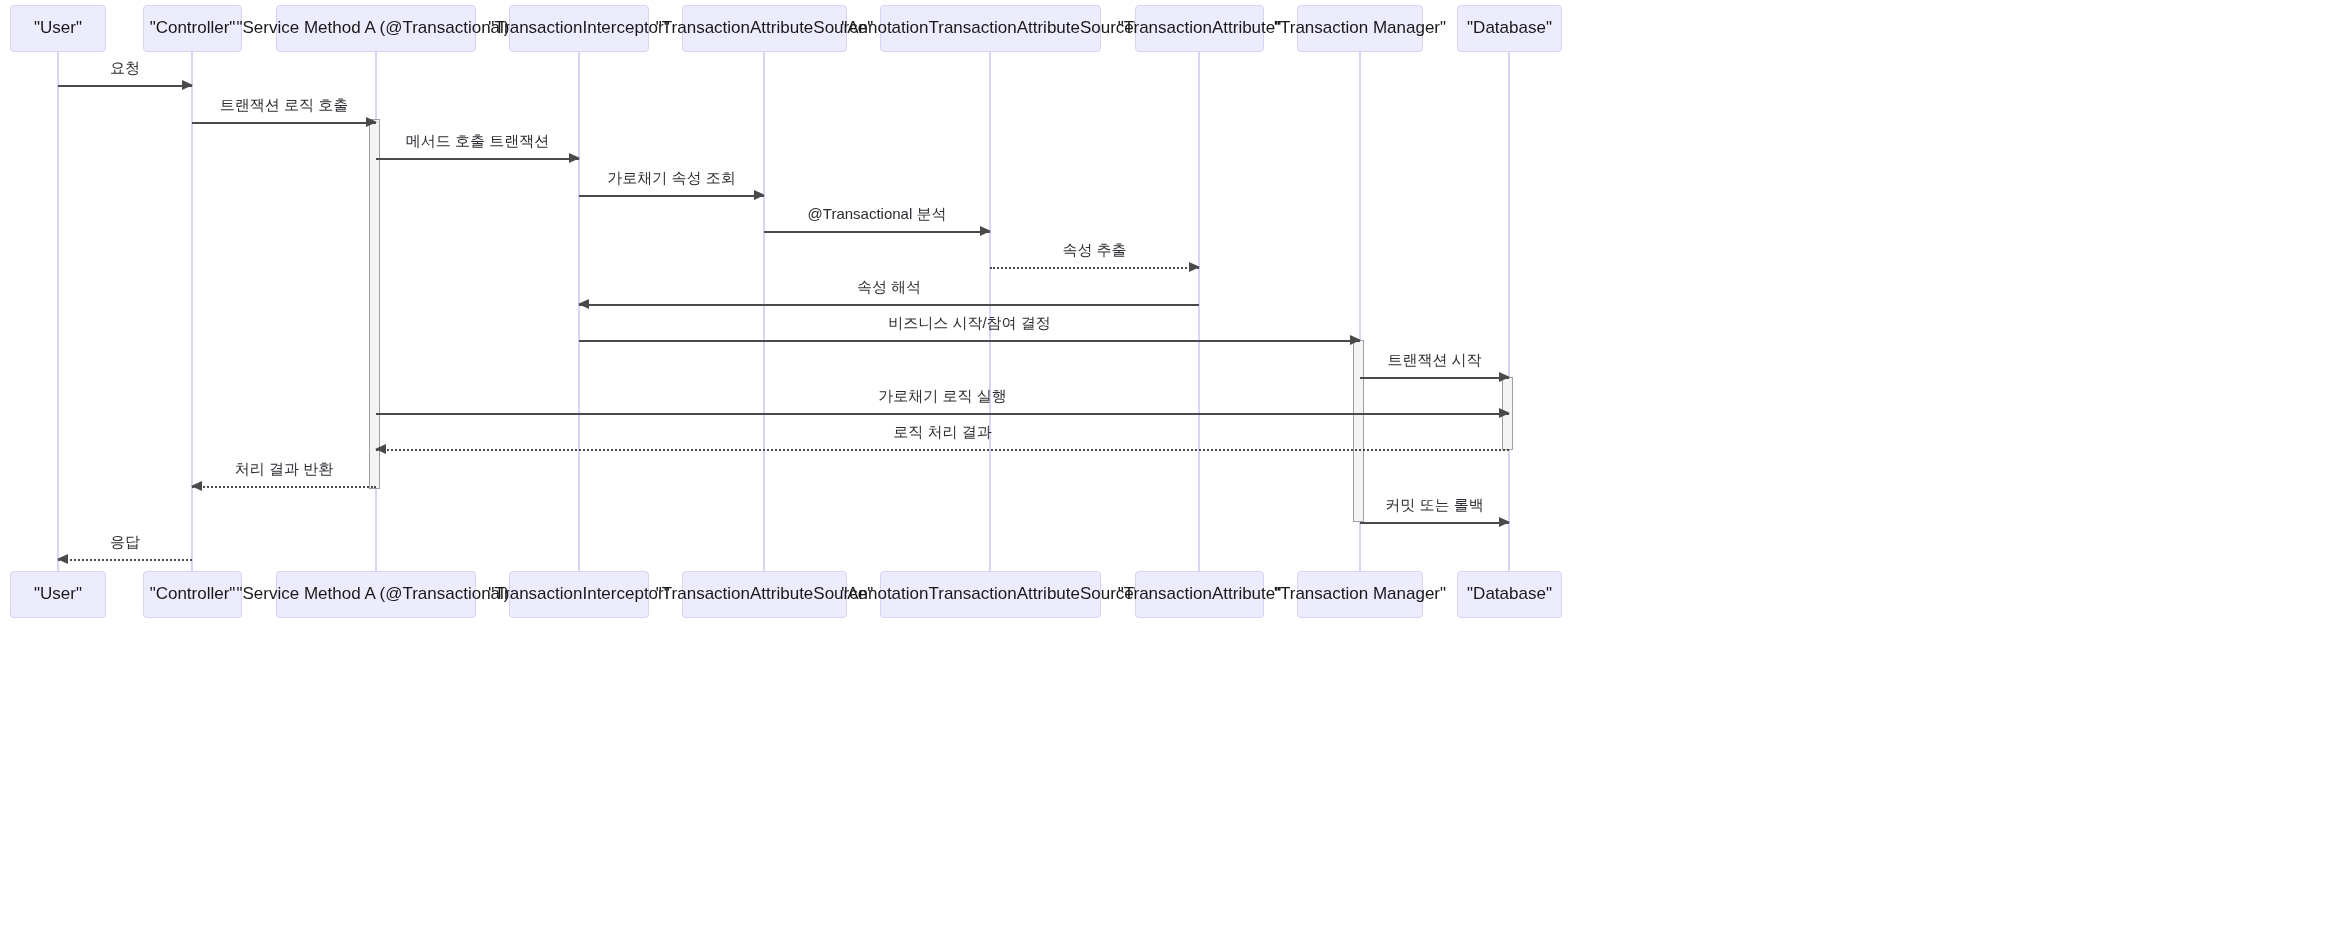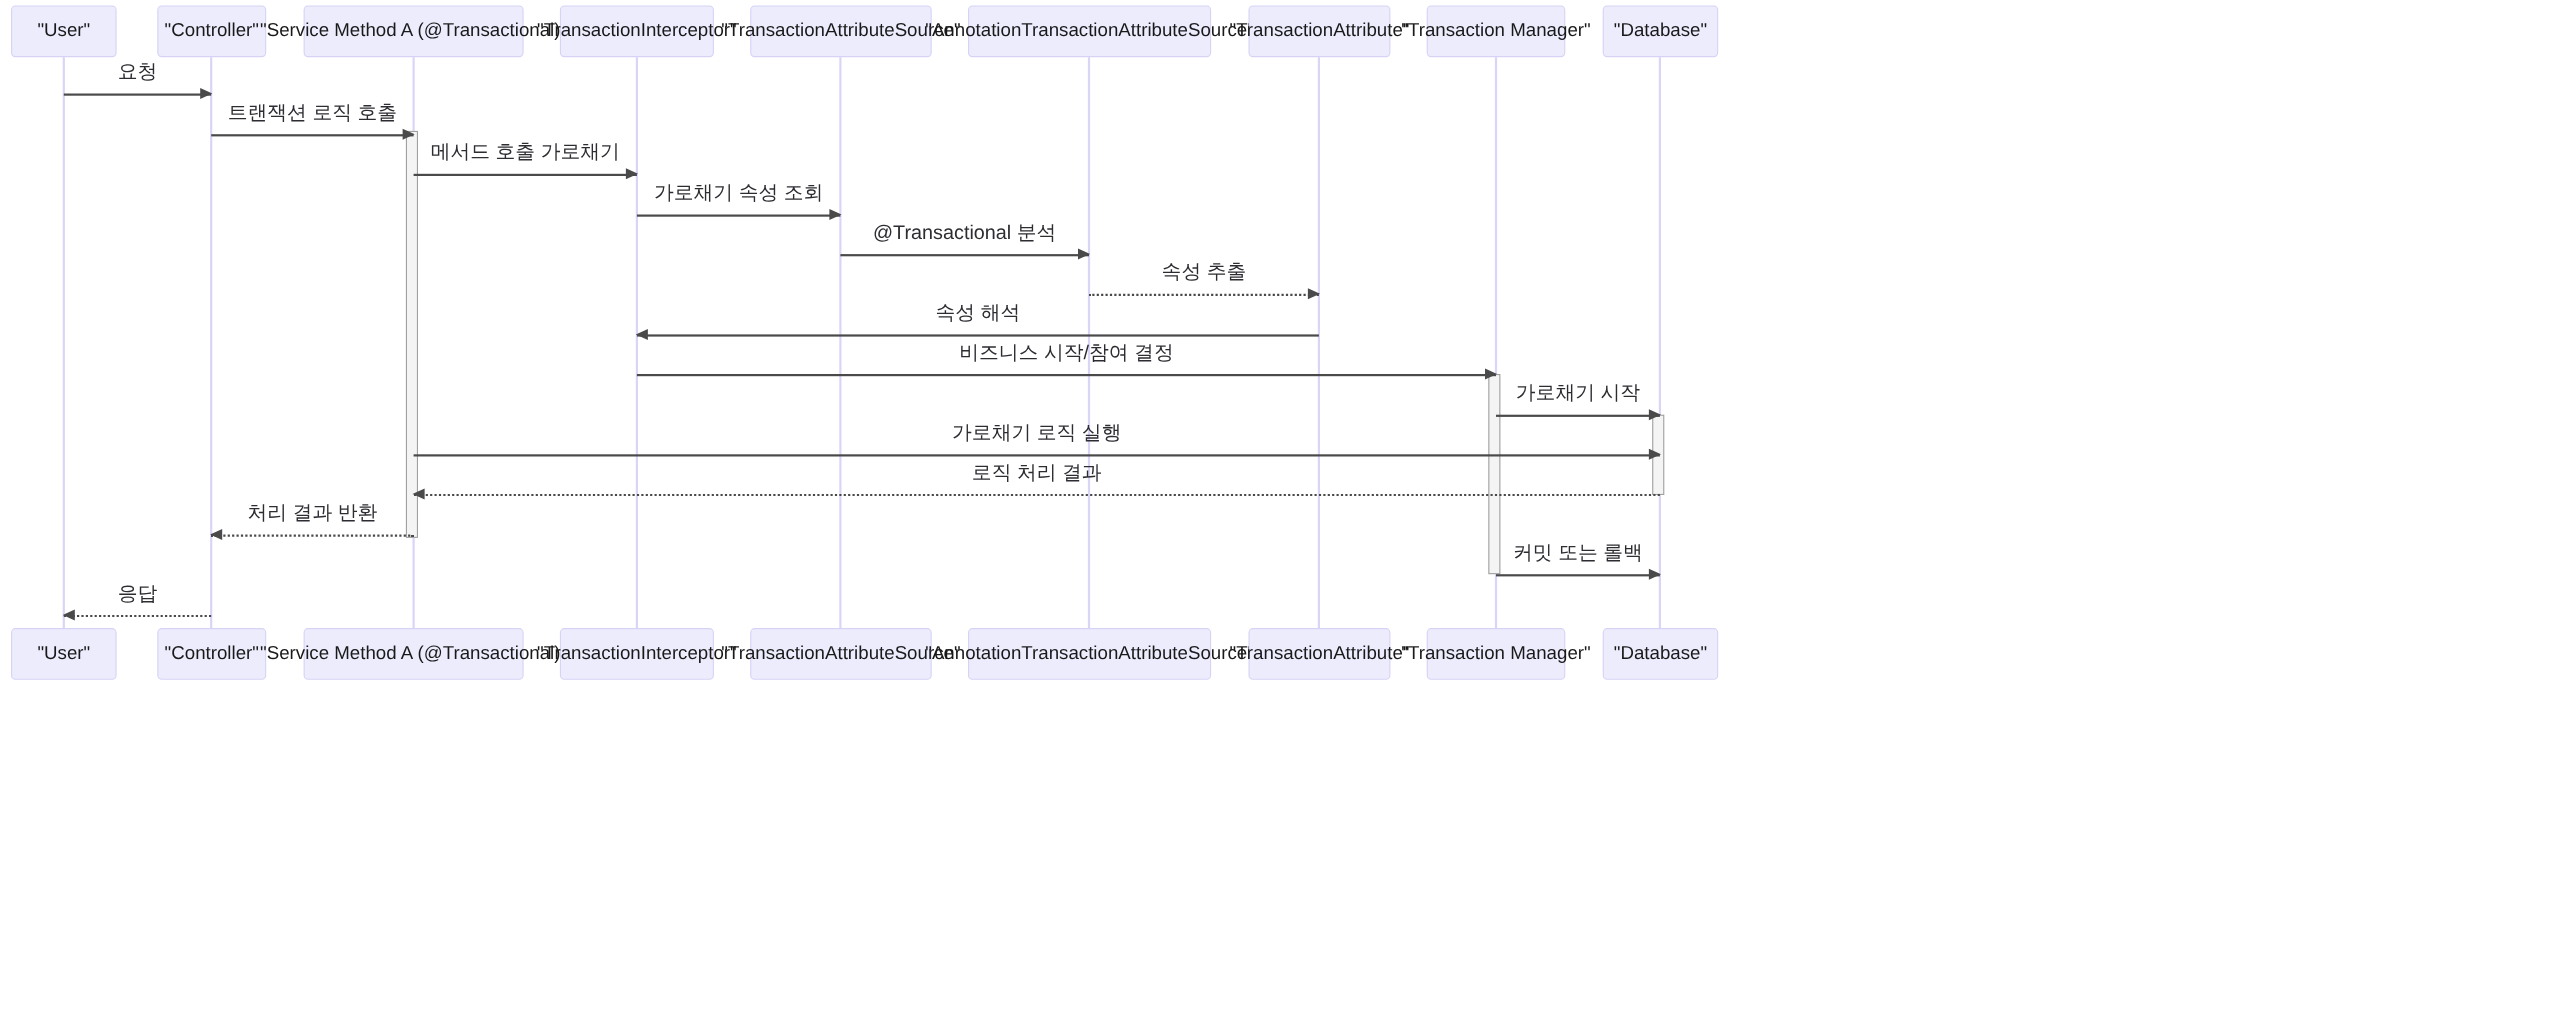--- a/index.html
+++ b/index.html
@@ -79,21 +79,21 @@
     left: -1px;
     border-right: 11px solid #4a4a4a;
   }
   .msg .label {
     position: absolute;
     left: 0;
     width: 100%;
     bottom: 9px;
     text-align: center;
     color: #2c2c32;
-    font-size: 18px;
+    font-size: 15px;
     line-height: 1.1;
     white-space: nowrap;
   }
 </style>
 </head>
 <body>
 
 <div id="stage">
   <div id="lifelines-layer">
       <div class="lifeline" style="left: 57px; top: 52px; height: 519px;"></div>
@@ -118,21 +118,21 @@
         <div class="label">요청</div>
       </div>
       <div class="msg to-right" style="left: 192px; top: 122px; width: 184px;">
         <div class="line"></div>
         <div class="head"></div>
         <div class="label">트랜잭션 로직 호출</div>
       </div>
       <div class="msg to-right" style="left: 376px; top: 158px; width: 203px;">
         <div class="line"></div>
         <div class="head"></div>
-        <div class="label">메서드 호출 가로채기</div>
+        <div class="label">메서드 호출 트랜잭션</div>
       </div>
       <div class="msg to-right" style="left: 579px; top: 195px; width: 185px;">
         <div class="line"></div>
         <div class="head"></div>
         <div class="label">가로채기 속성 조회</div>
       </div>
       <div class="msg to-right" style="left: 764px; top: 231px; width: 226px;">
         <div class="line"></div>
         <div class="head"></div>
         <div class="label">@Transactional 분석</div>
@@ -148,21 +148,21 @@
         <div class="label">속성 해석</div>
       </div>
       <div class="msg to-right" style="left: 579px; top: 340px; width: 781px;">
         <div class="line"></div>
         <div class="head"></div>
         <div class="label">비즈니스 시작/참여 결정</div>
       </div>
       <div class="msg to-right" style="left: 1360px; top: 377px; width: 149px;">
         <div class="line"></div>
         <div class="head"></div>
-        <div class="label">가로채기 시작</div>
+        <div class="label">트랜잭션 시작</div>
       </div>
       <div class="msg to-right" style="left: 376px; top: 413px; width: 1133px;">
         <div class="line"></div>
         <div class="head"></div>
         <div class="label">가로채기 로직 실행</div>
       </div>
       <div class="msg dashed to-left" style="left: 376px; top: 449px; width: 1133px;">
         <div class="line"></div>
         <div class="head"></div>
         <div class="label">로직 처리 결과</div>

